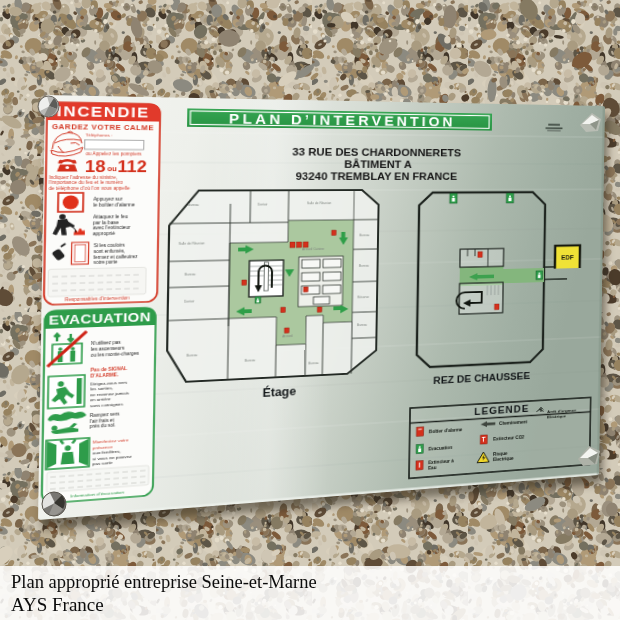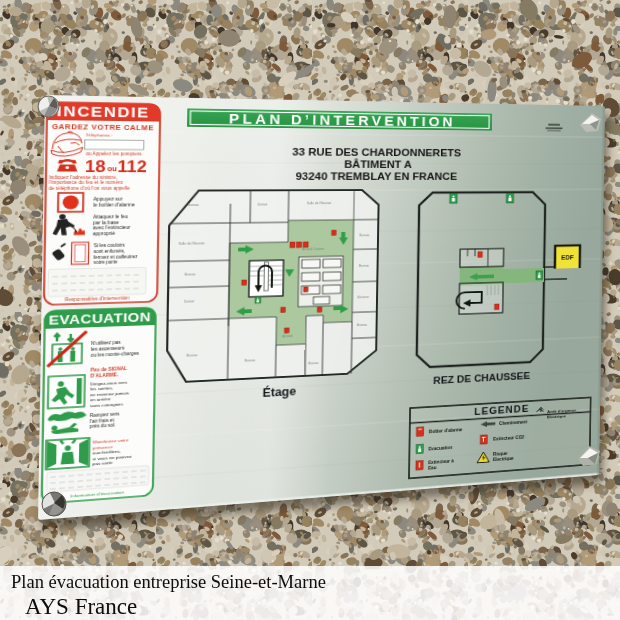--- a/index.html
+++ b/index.html
@@ -6,21 +6,21 @@
 body{width:620px;height:620px;overflow:hidden;position:relative;background:#d5c9b5;font-family:"Liberation Sans",sans-serif}
 .wall{position:absolute;left:0;top:0}
 .plate{position:absolute;left:0;top:0;width:560px;height:425px;transform-origin:0 0;
   transform:matrix3d(1.163936,0.048365,0,0.00027097,-0.016485,0.999805,0,-0.00000038,0,0,1,0,45.0000,95.0000,0,1);
   box-shadow:4px 10px 10px rgba(50,42,30,0.55);border-radius:3px}
 .plate svg{position:absolute;left:0;top:0;border-radius:3px}
 .screw{position:absolute}
 .caption{position:absolute;left:0;top:566px;width:620px;height:54px;background:rgba(255,255,255,0.86);
   font-family:"Liberation Serif",serif;color:#0c0c0c}
 .cap1{position:absolute;left:11px;top:6px;font-size:18.5px}
-.cap2{position:absolute;left:25px;top:28px;font-size:23px}
+.cap2{position:absolute;left:11px;top:28px;font-size:19px}
 </style>
 </head>
 <body>
 
 <svg class="wall" width="620" height="620" viewBox="0 0 620 620">
 <defs>
       <pattern id="tz" width="156" height="156" patternUnits="userSpaceOnUse">
 <rect width="156" height="156" fill="#d3cbb9"></rect>
 <ellipse cx="40.4" cy="106.9" rx="9.9" ry="7.9" fill="#8a7458" transform="rotate(117 40.4 106.9)"></ellipse>
 <ellipse cx="103.9" cy="135.6" rx="9.7" ry="5.2" fill="#c2b59c" transform="rotate(96 103.9 135.6)"></ellipse>
@@ -1771,16 +1771,16 @@
   </svg>
 
 <svg class="screw" style="left:576px;top:444px" width="26" height="25">
     <path d="M2,15 L13,2 L24,7 L21,20 L7,22 Z" fill="#aeb2a8"></path>
     <path d="M4,14 L14,4 L22,9 L12,14 Z" fill="#f4f5f1"></path>
     <path d="M12,14 L22,9 L19,20 Z" fill="#878d82"></path>
   </svg>
 
 <div class="caption">
 
-<div class="cap1">Plan évacuation entreprise Seine-et-Marne</div>
+<div class="cap1">Plan approprié entreprise Seine-et-Marne</div>
 
 <div class="cap2">AYS France</div>
 </div>
 
 </body></html>

